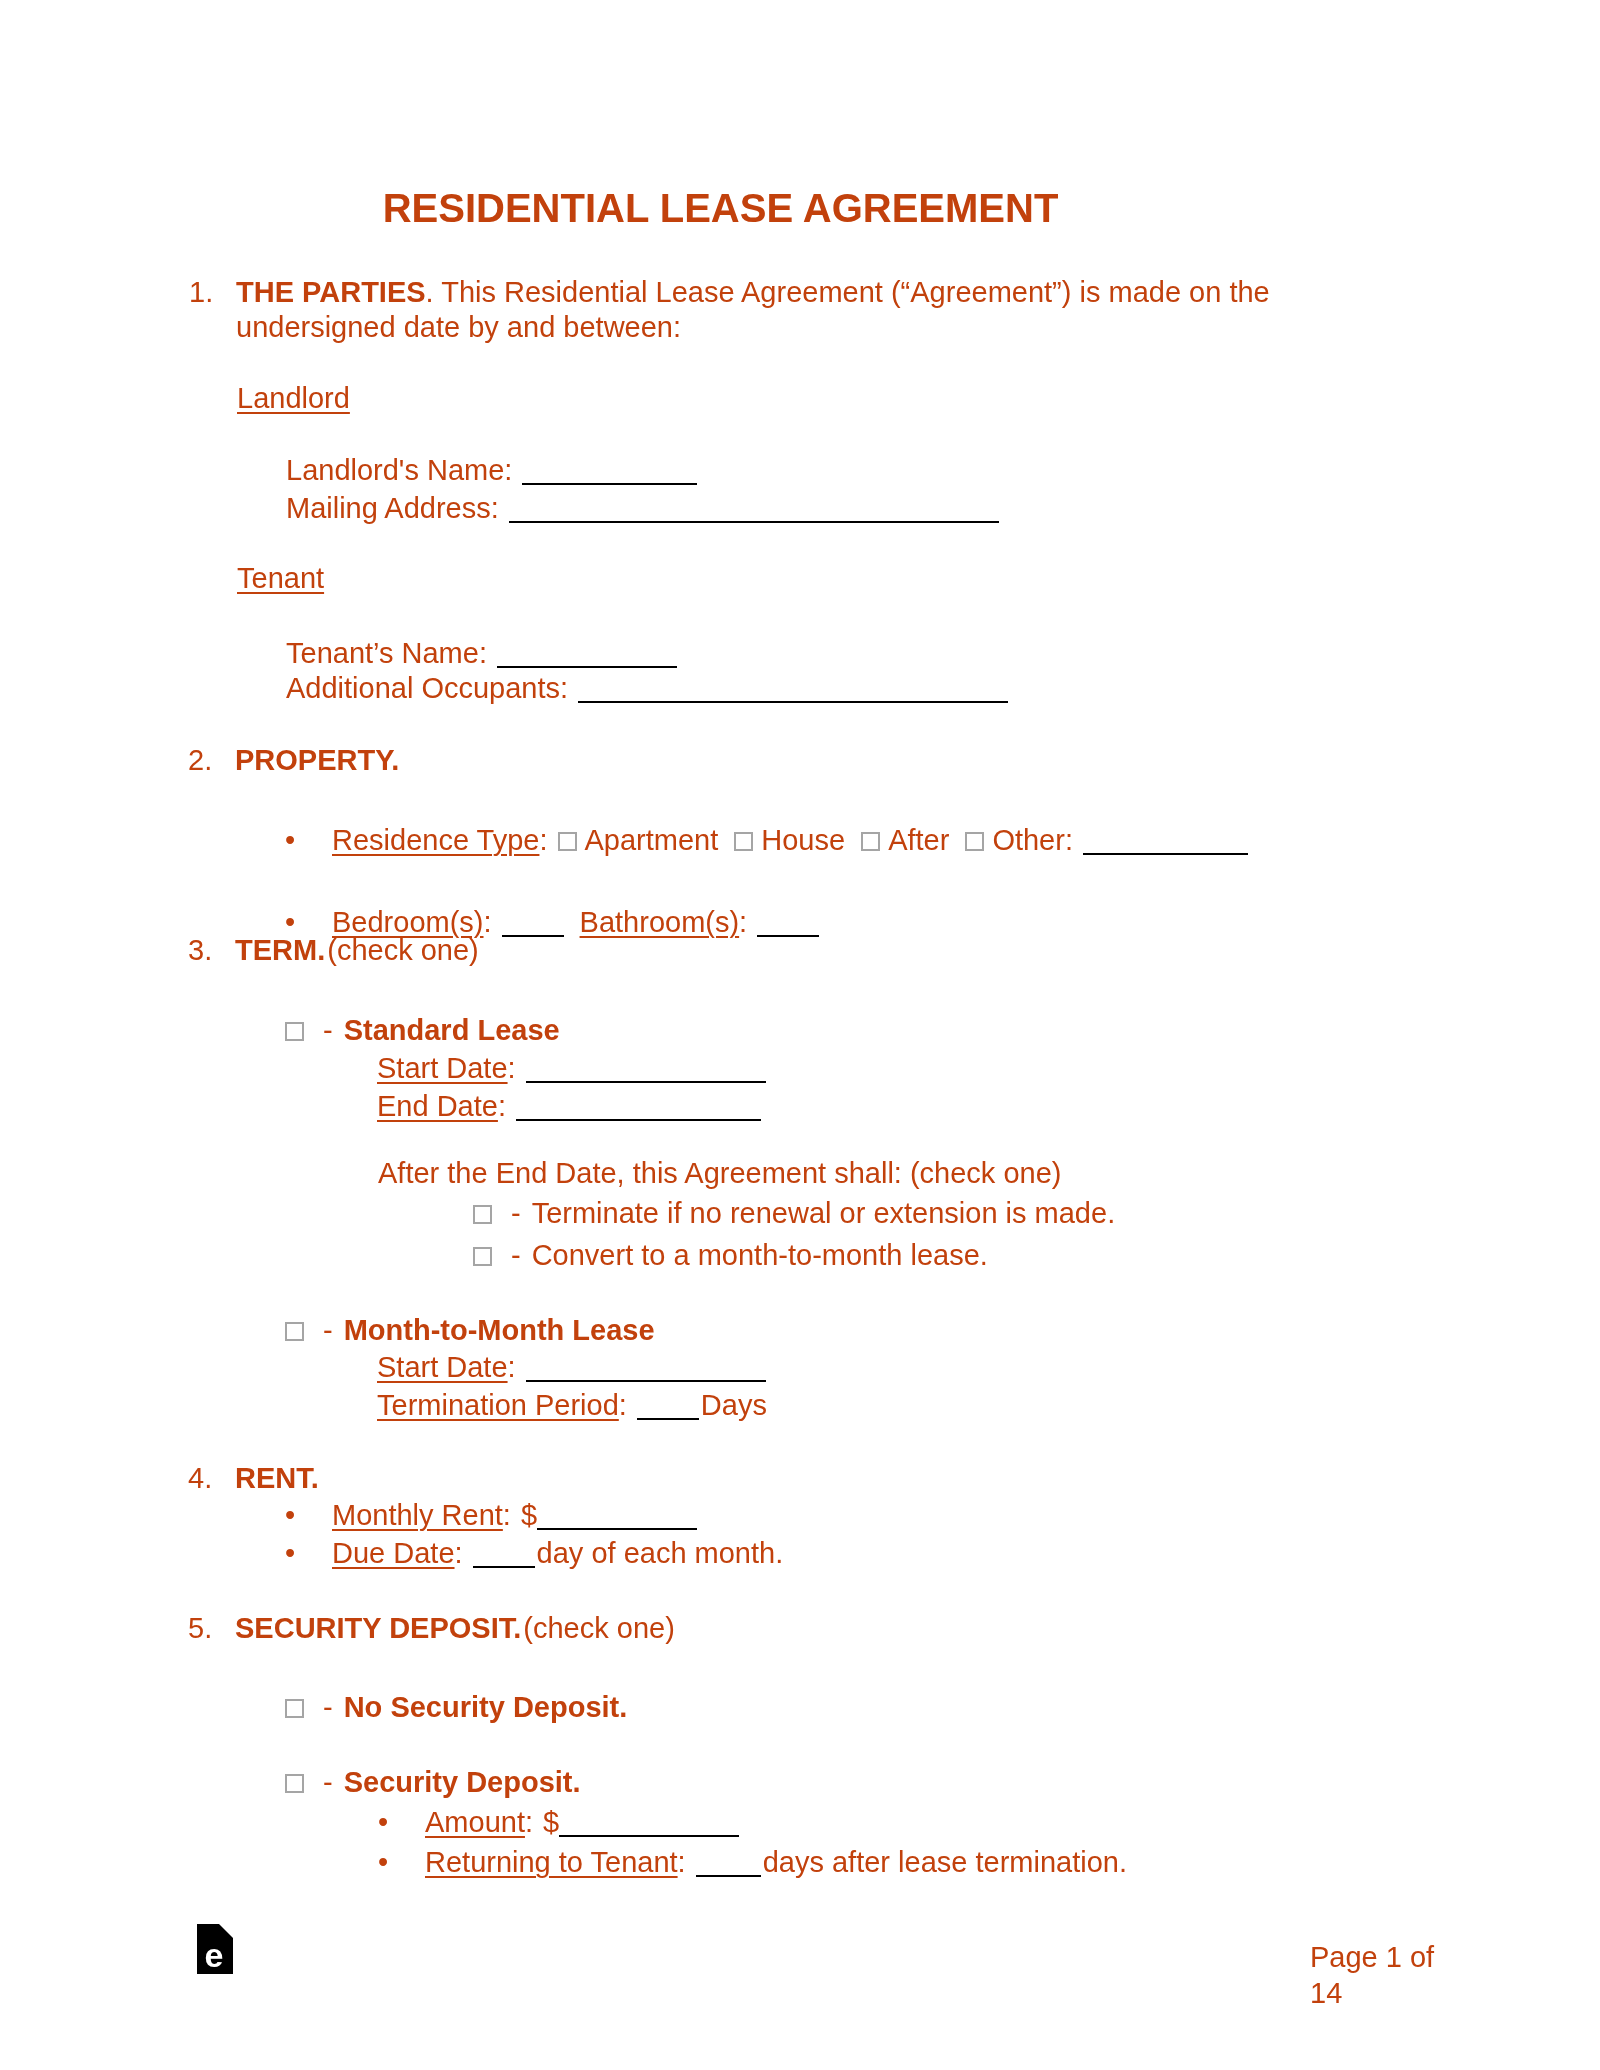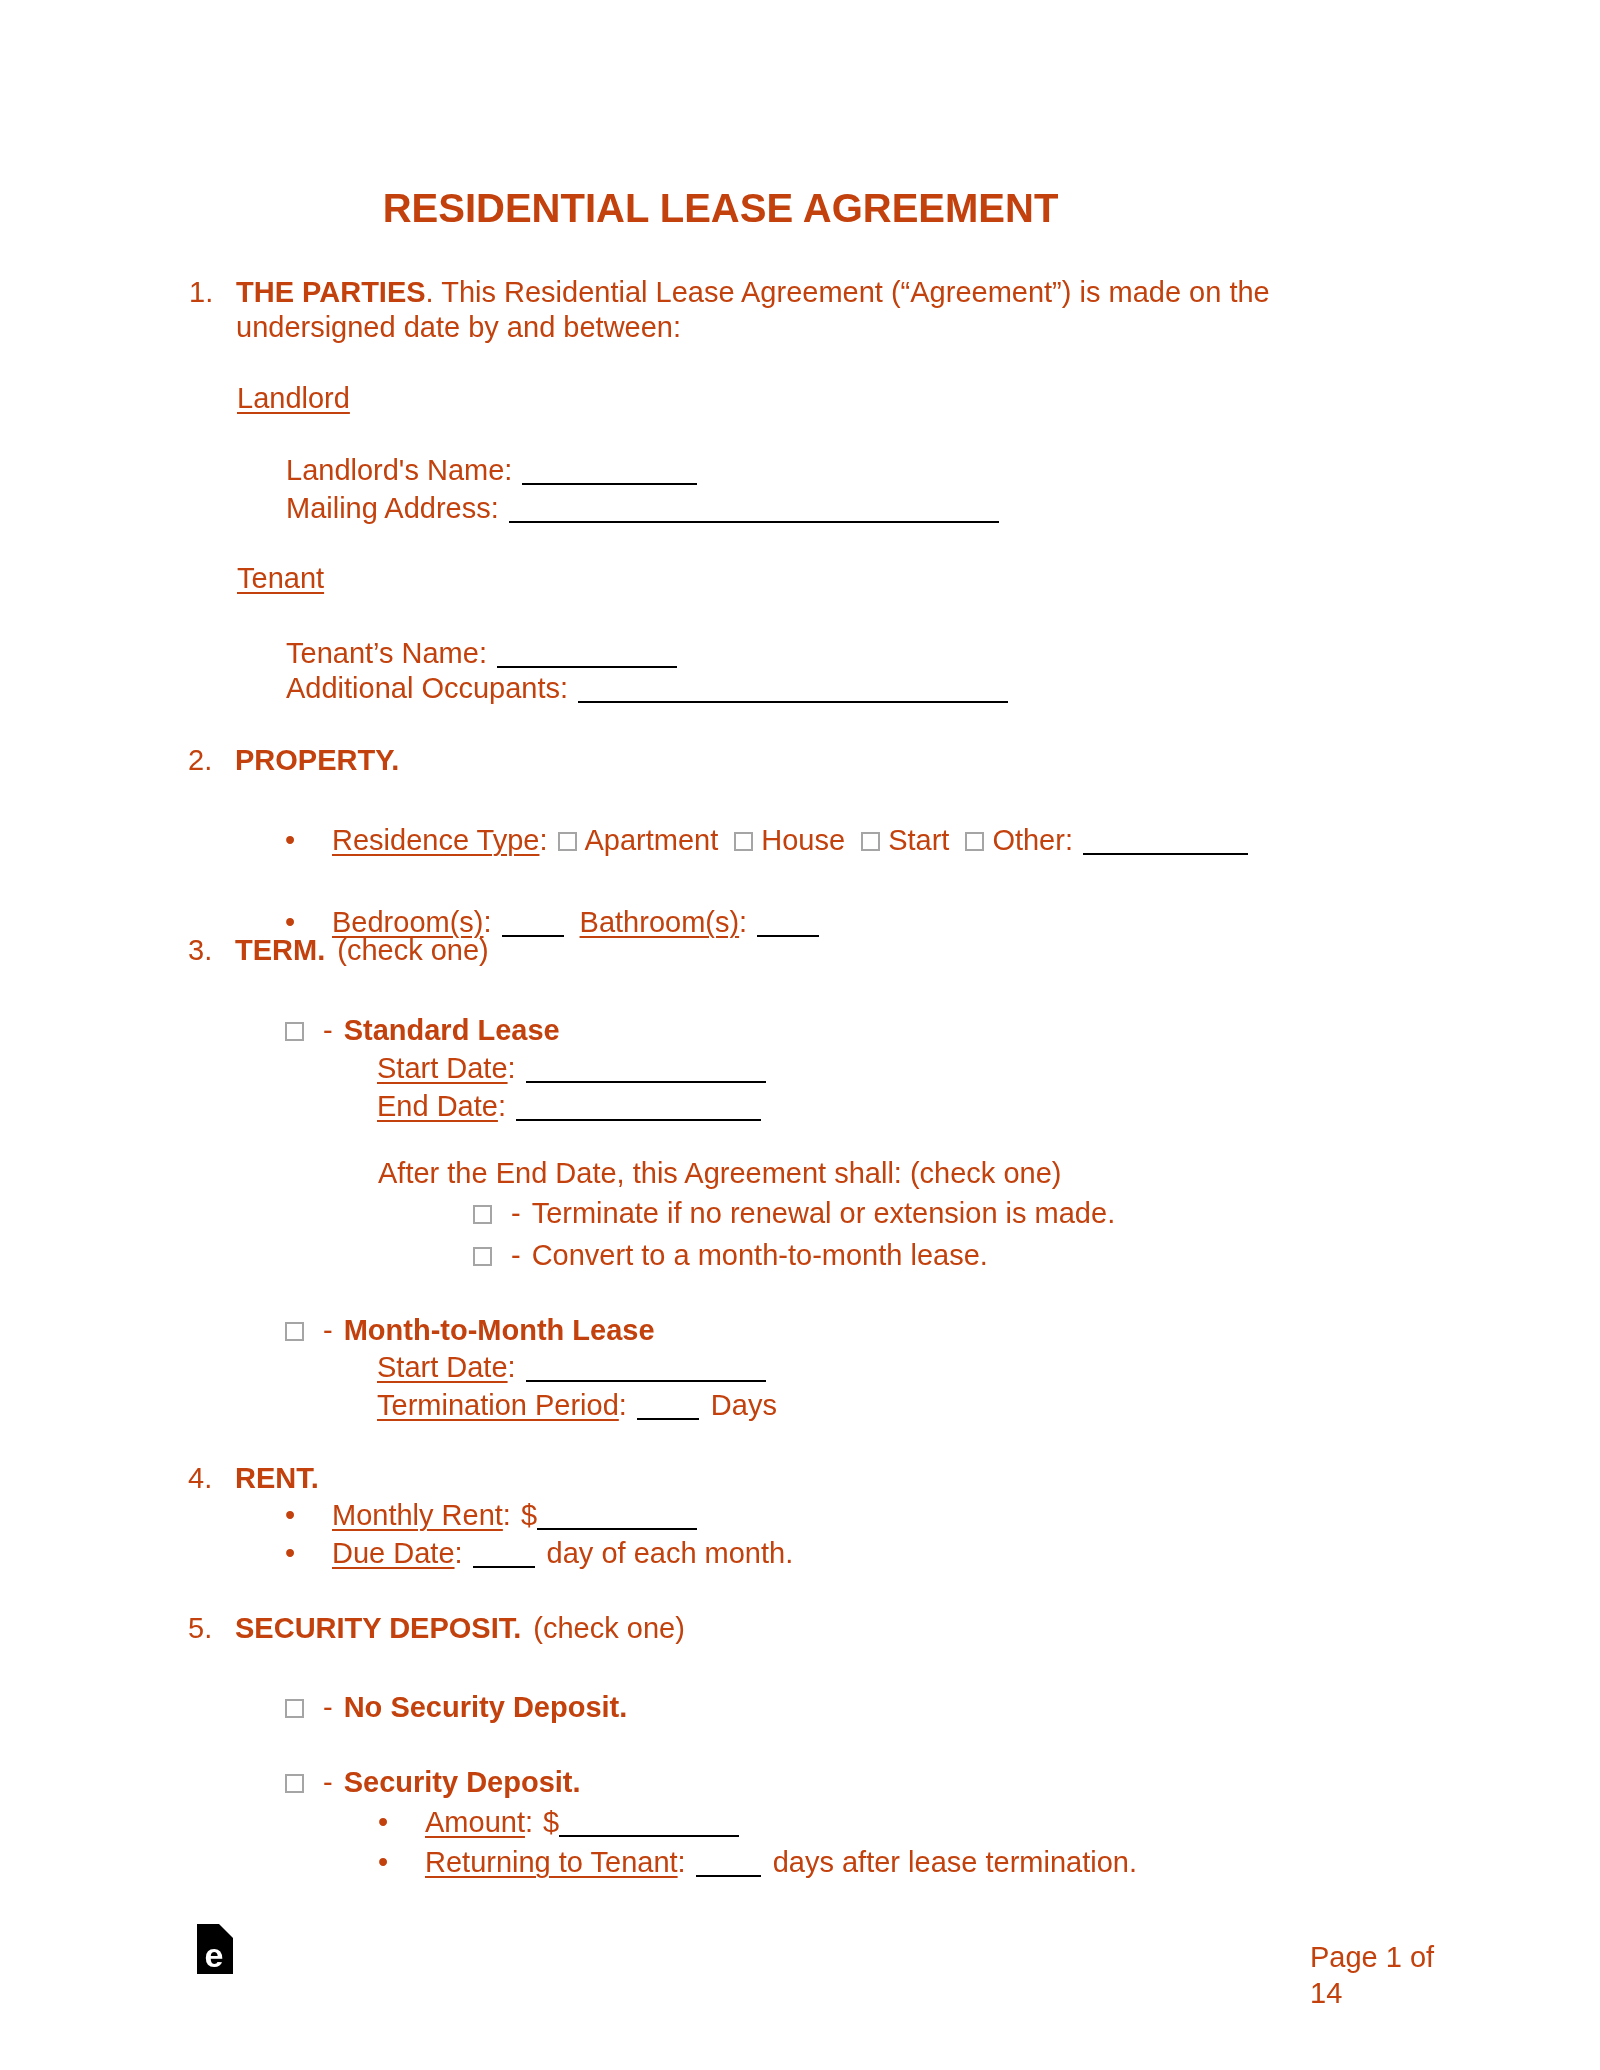--- a/index.html
+++ b/index.html
@@ -16,21 +16,21 @@
   .line{position:absolute;white-space:nowrap;line-height:36px;}
   .title{
     position:absolute;top:184px;left:0;width:100%;
     text-align:center;font-size:40px;font-weight:bold;line-height:48px;
   }
   .b{font-weight:bold;}
   .u{text-decoration:underline;text-decoration-thickness:2px;text-underline-offset:4px;}
   .num{display:inline-block;width:47px;}
   .bullet{display:inline-block;width:47px;}
   .colon{margin-right:10px;}
-  .sfx{margin-left:12px;}
+  .sfx{margin-left:2px;}
   .opt{margin-right:16px;}
   .dash{margin:0 11px;}
   .cb{
     display:inline-block;width:15px;height:15px;
     border:2px solid #a5a5a5;background:#ffffff;
     vertical-align:-1px;margin-right:8px;
   }
   .blank{
     display:inline-block;height:10px;
     border-bottom:2px solid #000000;margin-bottom:-5px;
@@ -68,21 +68,21 @@
   <div class="line" style="top:670px;left:286px">
     <span>Additional Occupants:</span><span class="blank ml" style="width:430px"></span>
   </div>
 
   <div class="line" style="top:742px;left:188px">
     <span class="num">2.</span><span class="b">PROPERTY.</span>
   </div>
 
 
   <div class="line" style="top:822px;left:285px">
-    <span class="bullet">•</span><span class="u">Residence Type</span><span class="colon">:</span><span class="cb"></span><span class="opt">Apartment</span><span class="cb"></span><span class="opt">House</span><span class="cb"></span><span class="opt">Start</span><span class="cb"></span><span>Other:</span><span class="blank ml" style="width:165px"></span>
+    <span class="bullet">•</span><span class="u">Residence Type</span><span class="colon">:</span><span class="cb"></span><span class="opt">Apartment</span><span class="cb"></span><span class="opt">House</span><span class="cb"></span><span class="opt">After</span><span class="cb"></span><span>Other:</span><span class="blank ml" style="width:165px"></span>
   </div>
 
   <div class="line" style="top:904px;left:285px">
     <span class="bullet">•</span><span class="u">Bedroom(s)</span><span class="colon">:</span><span class="blank" style="width:62px"></span><span class="u" style="margin-left:16px">Bathroom(s)</span><span class="colon">:</span><span class="blank" style="width:62px"></span>
   </div>
 
   <div class="line" style="top:932px;left:188px">
     <span class="num">3.</span><span class="b">TERM.</span><span class="sfx">(check one)</span>
   </div>
 

